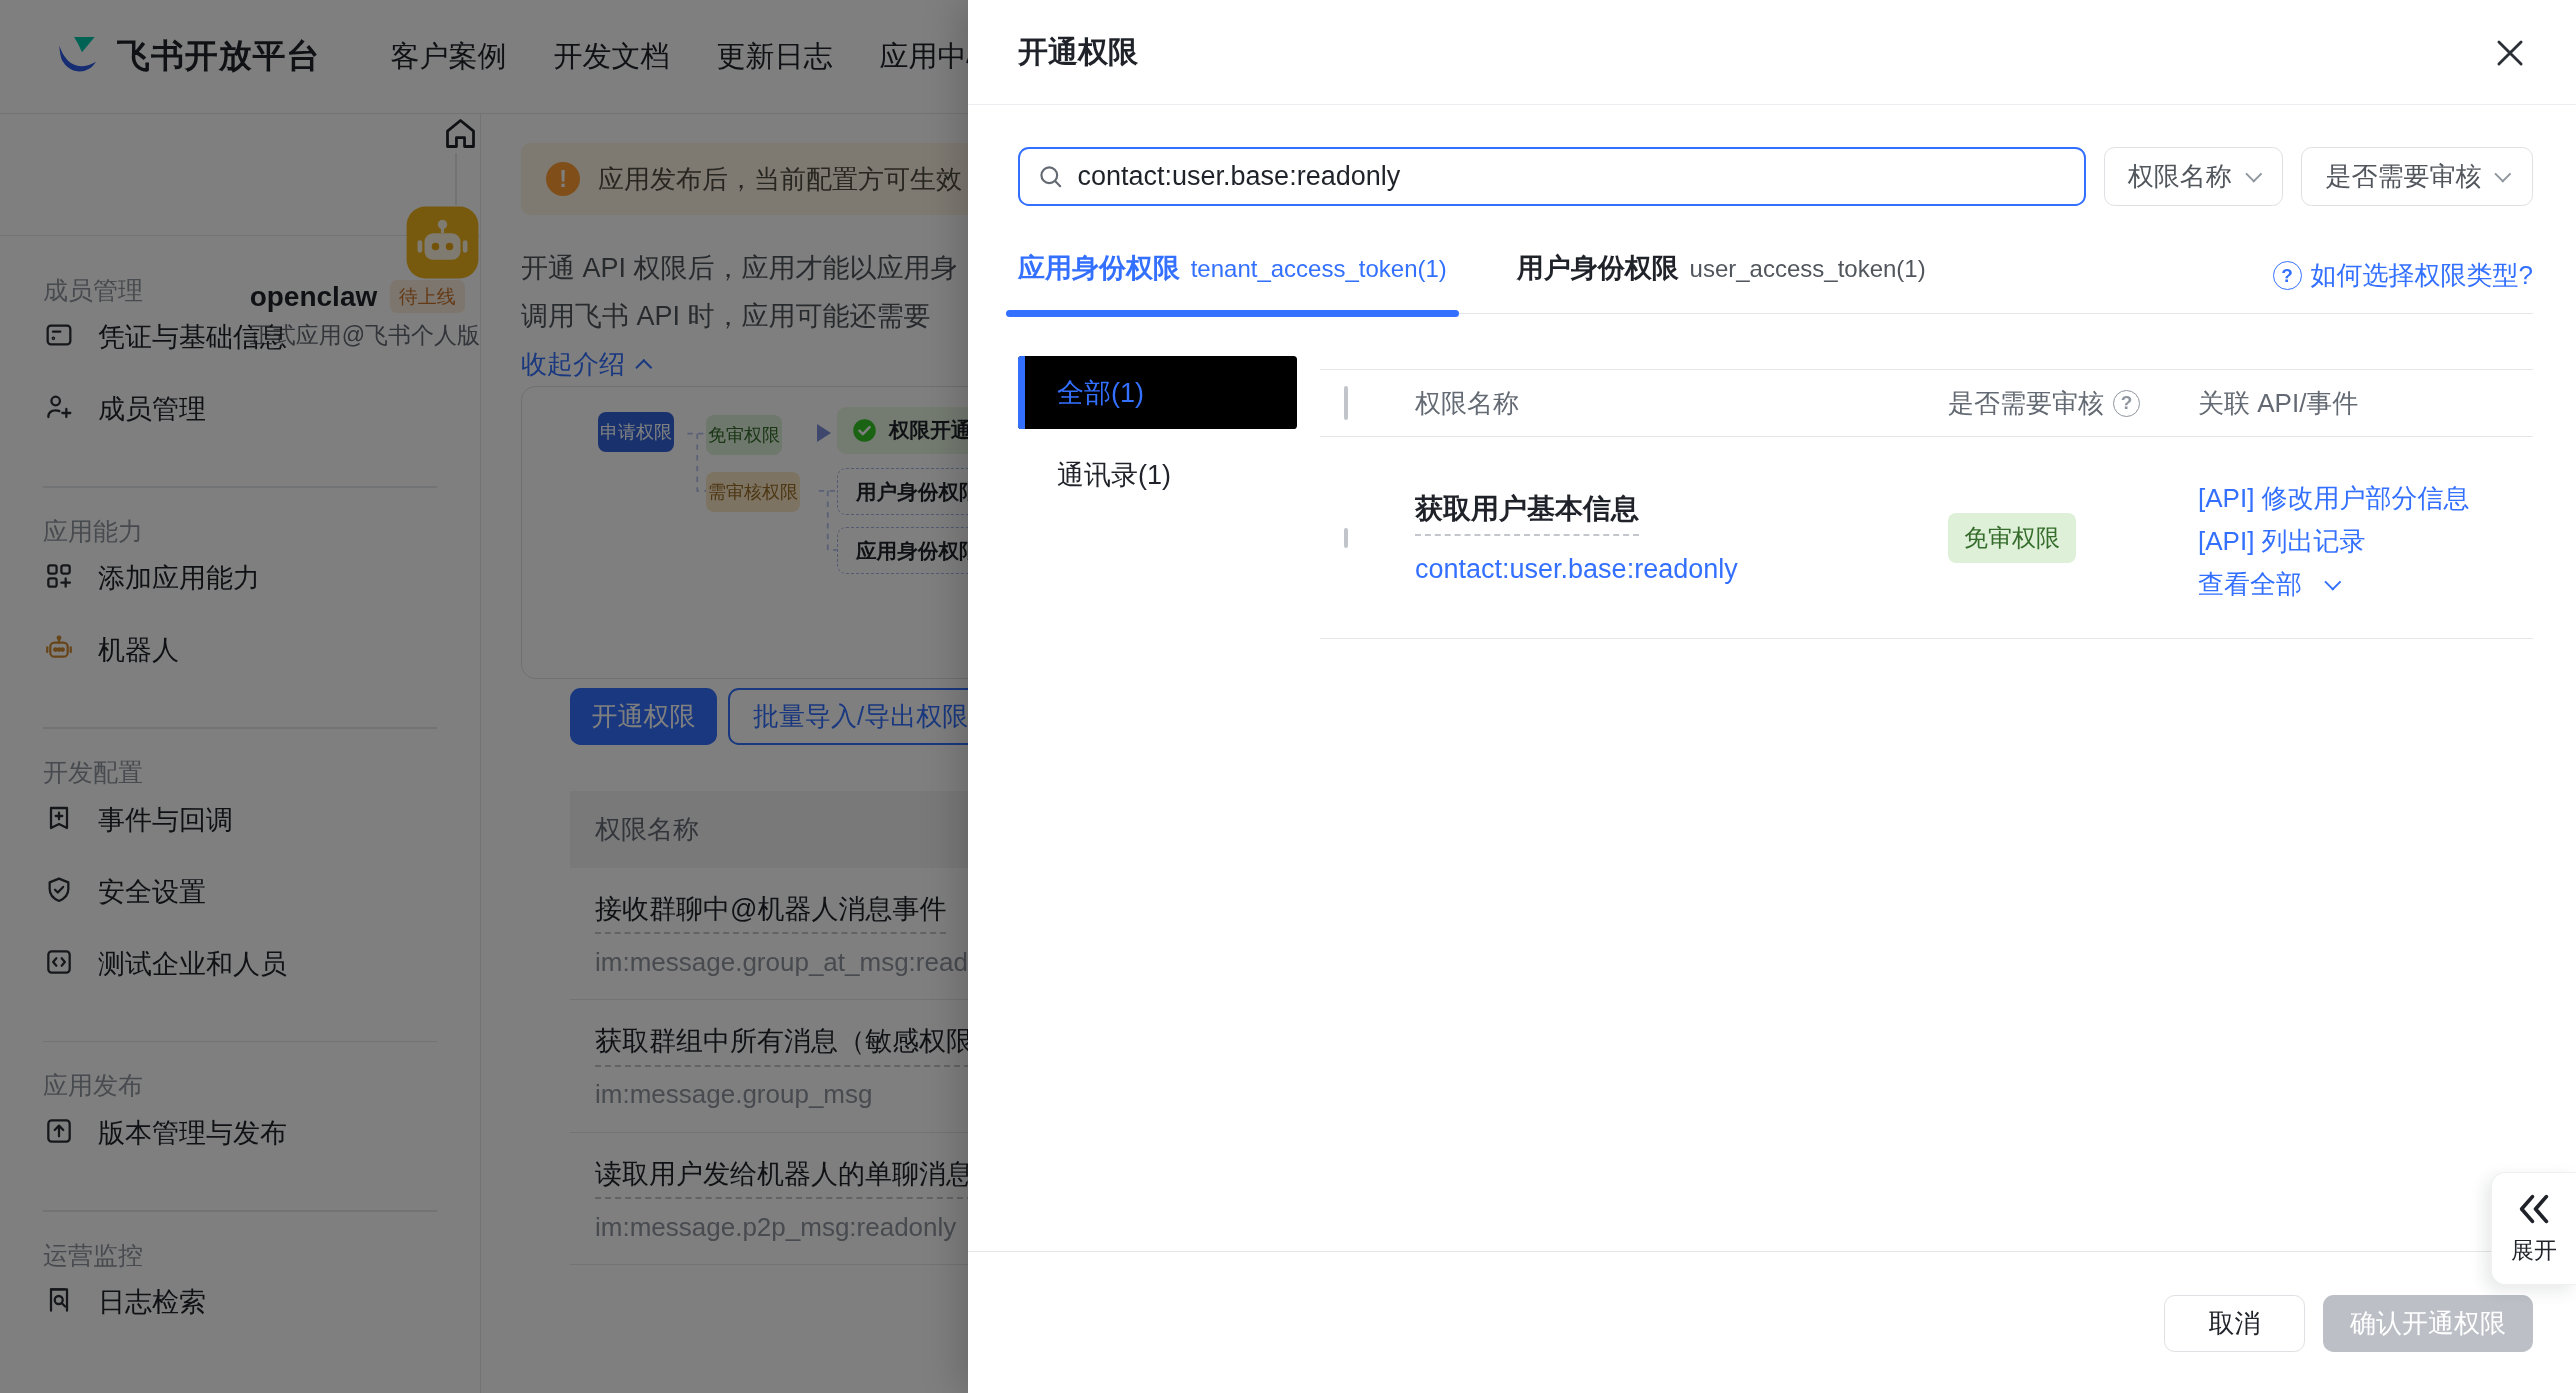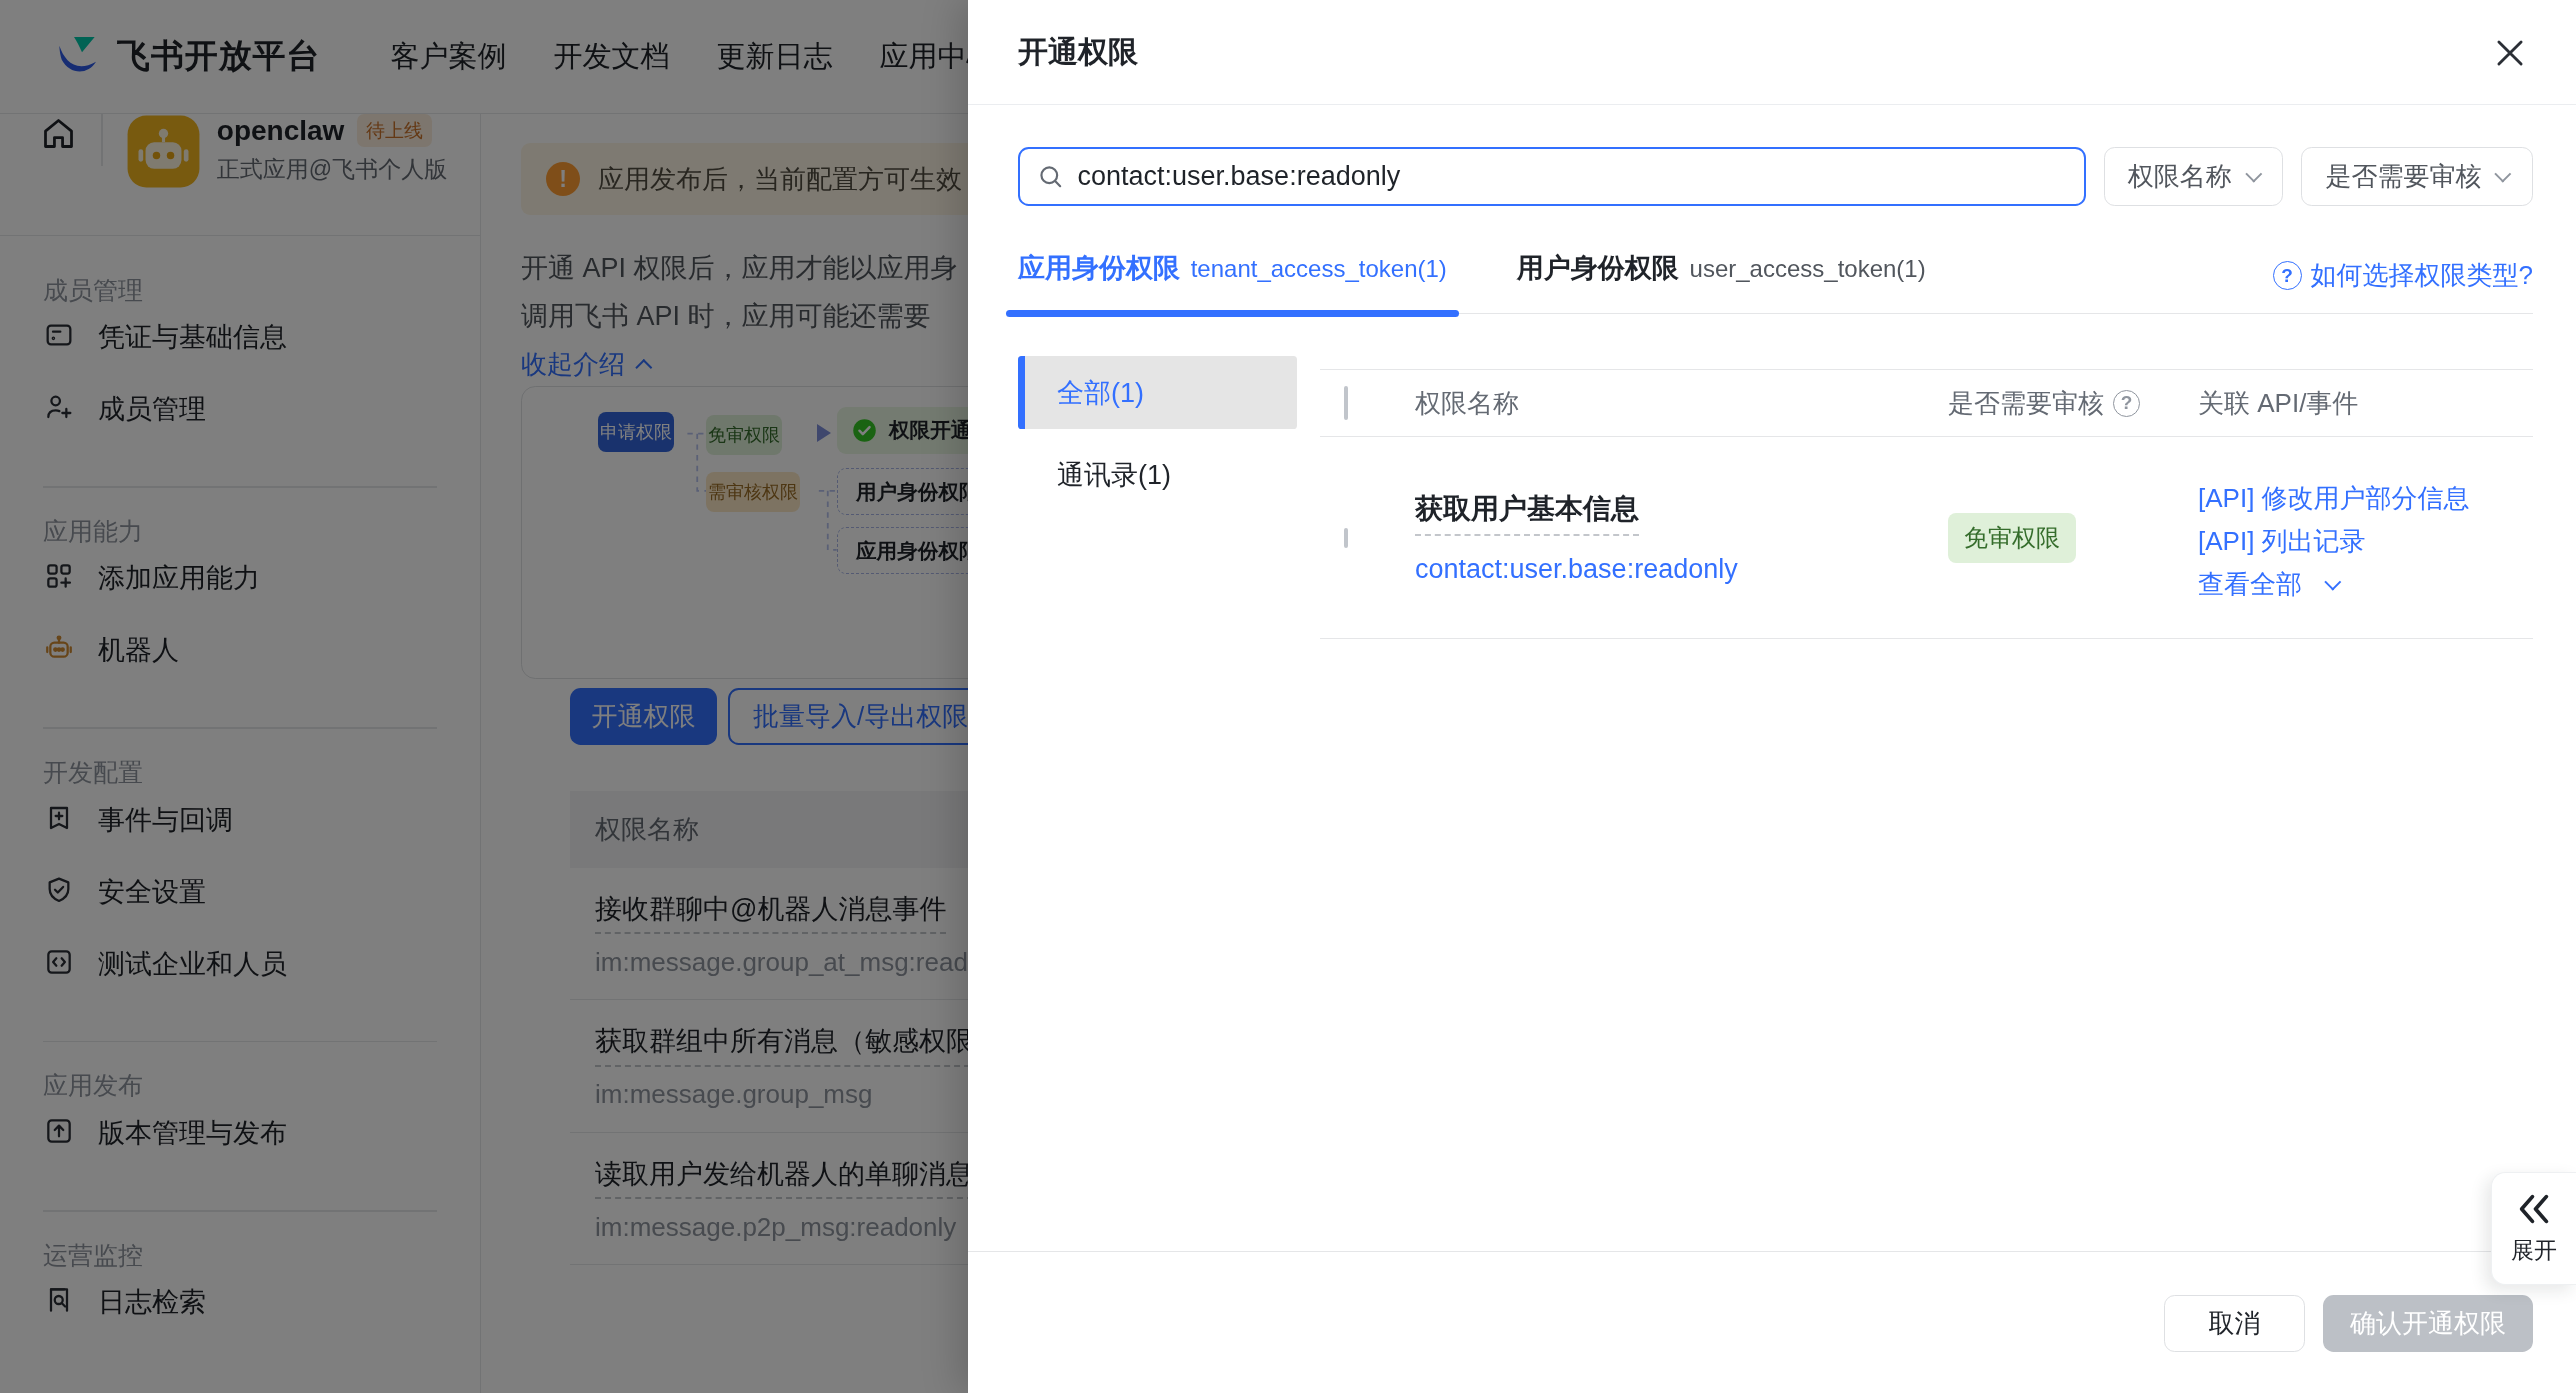--- a/index.html
+++ b/index.html
@@ -11,21 +11,21 @@
   .nav{position:absolute;top:0;left:0;width:2576px;height:114px;background:#fff;
     border-bottom:1.8px solid #E5E6E8;display:flex;align-items:center;padding-left:54px;}
   .brand{display:flex;align-items:center;gap:15px;}
   .brand-name{font-size:33px;font-weight:700;letter-spacing:0.9px;}
   .nav-items{display:flex;margin-left:70px;gap:47px;}
   .nav-item{font-size:29px;color:#1F2329;white-space:nowrap;}
 
   
   .sidebar{position:absolute;top:114px;left:0;width:481px;bottom:0;background:#fff;
     border-right:1.8px solid #E5E6E8;overflow:hidden;}
-  .sidebar-header{height:122px;border-bottom:1.8px solid #E5E6E8;display:flex;align-items:flex-start;padding-left:39px;}
+  .sidebar-header{height:122px;border-bottom:1.8px solid #E5E6E8;display:flex;align-items:flex-end;padding-left:39px;flex-direction:column;}
   .home-btn{width:39px;height:39px;color:#1F2329;flex:none;}
   .vdiv{width:1.8px;height:52px;background:#E5E6E8;margin:0 23px;flex:none;}
   .app-icon{width:75px;height:75px;flex:none;}
   .app-meta{margin-left:16px;min-width:0;}
   .app-line1{display:flex;align-items:center;}
   .app-name{font-size:28px;font-weight:600;}
   .app-badge{font-size:19px;color:#C9722B;background:#FBEDDC;border-radius:7.2px;padding:3.6px 9px;margin-left:12.5px;white-space:nowrap;}
   .app-sub{font-size:23px;color:#646A73;margin-top:7.2px;white-space:nowrap;}
   .side-nav{padding:25px 21.5px 0;}
   .section-title{font-size:25px;color:#8F959E;padding:0 21.5px;margin:27px 0 12.5px;}
@@ -103,21 +103,21 @@
   .m-tab.active{color:#3370FF;}
   .m-tab.active .code{color:#3370FF;}
   .m-tab.active::after{content:'';position:absolute;left:-12.5px;right:-12.5px;bottom:-3.6px;height:6.3px;background:#3370FF;border-radius:3.6px;}
   .m-help{position:absolute;top:258px;right:43px;display:flex;align-items:center;gap:9px;color:#3370FF;font-size:26px;}
   .qmark{width:29px;height:29px;border:1.8px solid currentColor;border-radius:50%;font-size:19px;font-weight:700;
     display:flex;align-items:center;justify-content:center;flex:none;}
   .qmark.gray{color:#8F959E;width:27px;height:27px;}
 
   .m-cats{position:absolute;top:356px;left:50px;width:279px;}
   .m-cat{height:73px;display:flex;align-items:center;padding-left:39px;font-size:27px;color:#1F2329;position:relative;border-radius:3.6px;}
-  .m-cat.active{background:#e5e5e5;color:#3370FF;}
+  .m-cat.active{background:#000000;color:#3370FF;}
   .m-cat.active::before{content:'';position:absolute;left:0;top:0;bottom:0;width:7.2px;background:#3370FF;border-radius:3.6px 0 0 3.6px;}
   .m-cat + .m-cat{margin-top:9px;}
 
   .m-table{position:absolute;left:352px;top:369px;right:43px;}
   .mt-header{display:flex;align-items:center;height:68px;border-top:1.8px solid #E5E6E8;border-bottom:1.8px solid #E5E6E8;
     color:#646A73;font-size:26px;}
   .col-check{width:95px;padding-left:24px;flex:none;}
   .col-name{flex:1;min-width:0;}
   .col-review{width:250px;flex:none;display:flex;align-items:center;gap:9px;}
   .col-links{width:335px;flex:none;}

